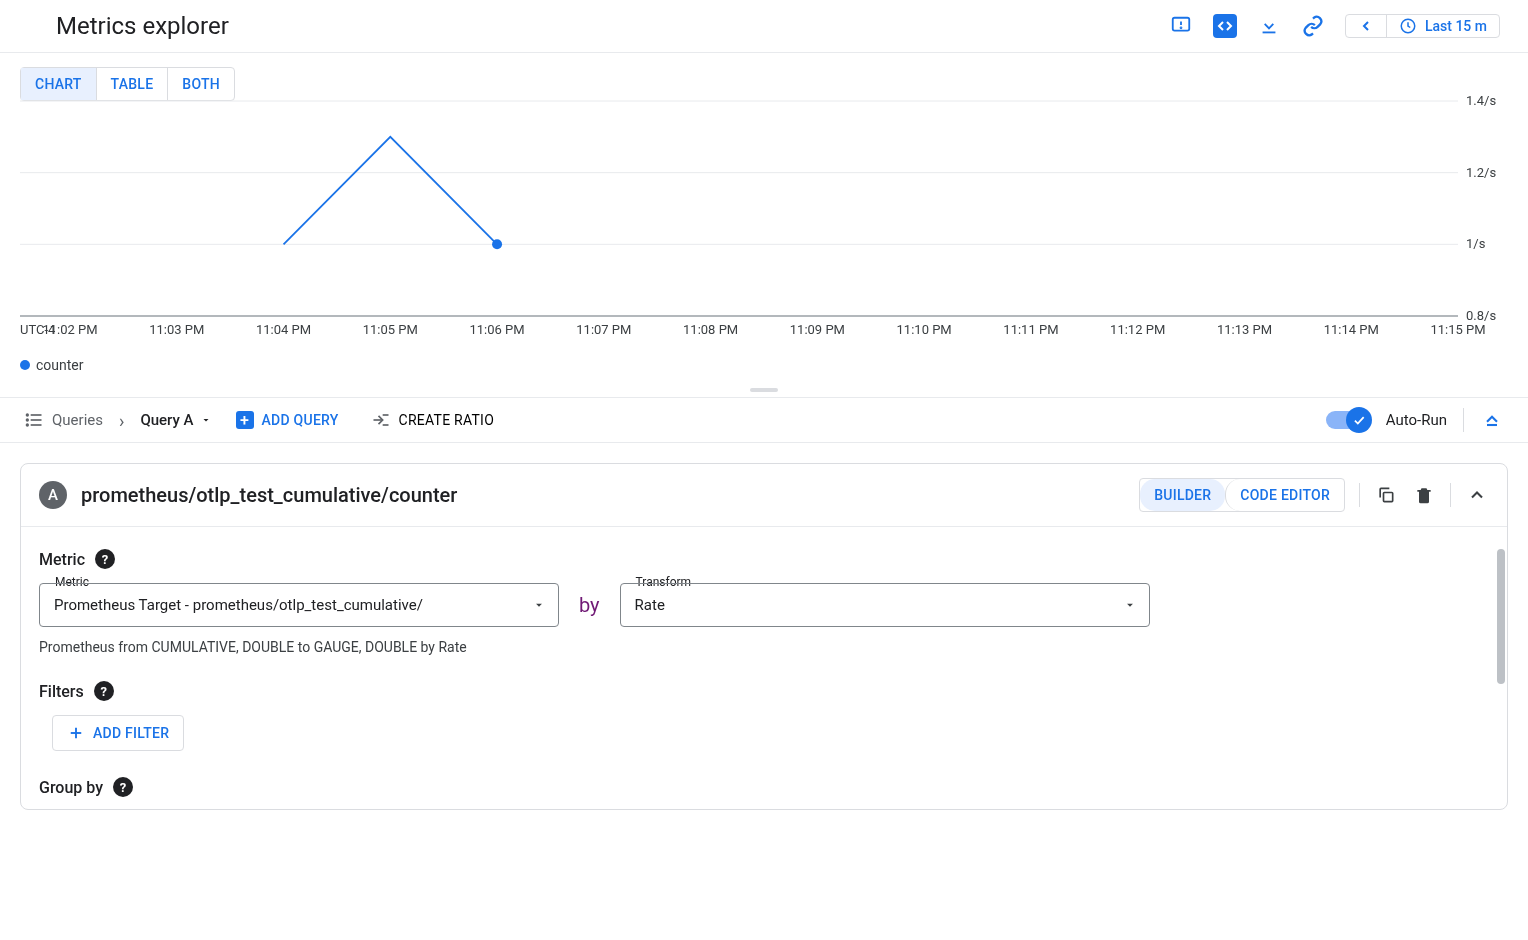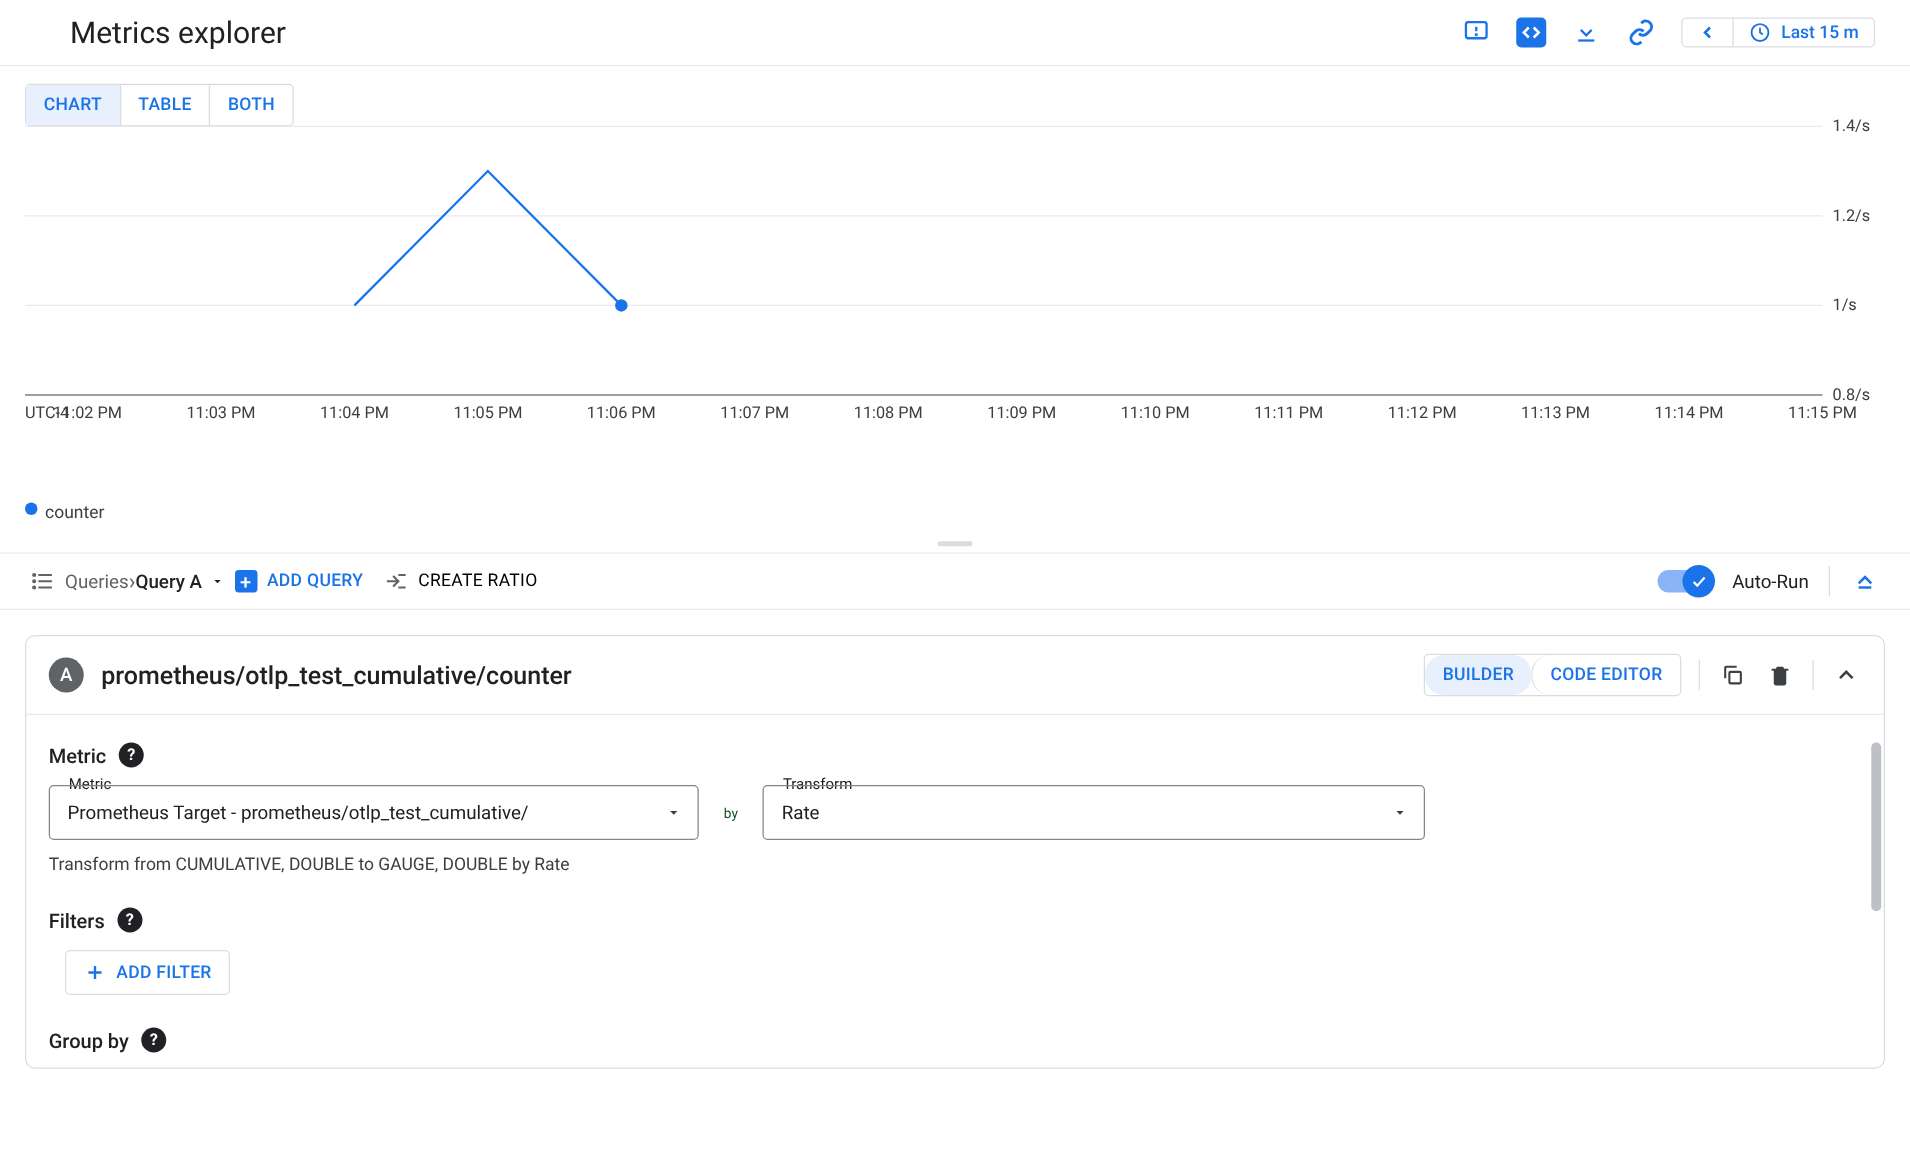--- a/index.html
+++ b/index.html
@@ -93,26 +93,25 @@
     padding: 0 20px;
     margin-top: -30px;
   }
   .chart-svg {
     width: 100%;
     height: 280px;
     display: block;
   }
   .chart-legend {
     display: flex;
-    align-items: flex-start;
+    align-items: center;
     gap: 6px;
     padding: 6px 0 10px 0;
     font-size: 14px;
     color: #3c4043;
-    margin-top: 45px;
   }
   .legend-dot {
     width: 10px;
     height: 10px;
     border-radius: 50%;
     background: #1a73e8;
   }
   .drag-handle {
     height: 14px;
     display: flex;
@@ -129,20 +128,21 @@
     display: flex;
     align-items: center;
     justify-content: space-between;
     padding: 10px 24px;
     border-top: 1px solid #e8eaed;
     border-bottom: 1px solid #e8eaed;
   }
   .queries-left {
     display: flex;
     align-items: center;
+    gap: 16px;
   }
   .queries-label {
     display: flex;
     align-items: center;
     gap: 8px;
     font-size: 15px;
     color: #5f6368;
   }
   .chevron {
     font-size: 18px;
@@ -344,22 +344,22 @@
     min-width: 530px;
   }
   .field-caret {
     position: absolute;
     right: 12px;
     top: 50%;
     transform: translateY(-50%);
     color: #5f6368;
   }
   .by-label {
-    font-size: 11px;
-    color: #14532d;
+    font-size: 20px;
+    color: #701a75;
   }
   .note {
     font-size: 14px;
     color: #3c4043;
     margin-bottom: 26px;
   }
   .add-filter-btn {
     display: inline-flex;
     align-items: center;
     gap: 8px;
@@ -588,21 +588,21 @@
         <div class="field transform">
           <span>Rate</span>
           <span class="field-caret">
             <svg width="14" height="14" viewBox="0 0 24 24" fill="#3c4043">
                 <path d="M7 10l5 5 5-5z"></path>
               </svg>
           </span>
         </div>
       </div>
     </div>
-    <div class="note">Transform from CUMULATIVE, DOUBLE to GAUGE, DOUBLE by Rate</div>
+    <div class="note">Prometheus from CUMULATIVE, DOUBLE to GAUGE, DOUBLE by Rate</div>
 
     <div class="section-heading">
       <span>Filters</span>
       <span class="help-circle">?</span>
     </div>
     <div class="add-filter-btn">
       <svg width="18" height="18" viewBox="0 0 24 24" fill="none" stroke="#1a73e8" stroke-width="2.5">
           <line x1="12" y1="5" x2="12" y2="19"></line>
           <line x1="5" y1="12" x2="19" y2="12"></line>
         </svg>

